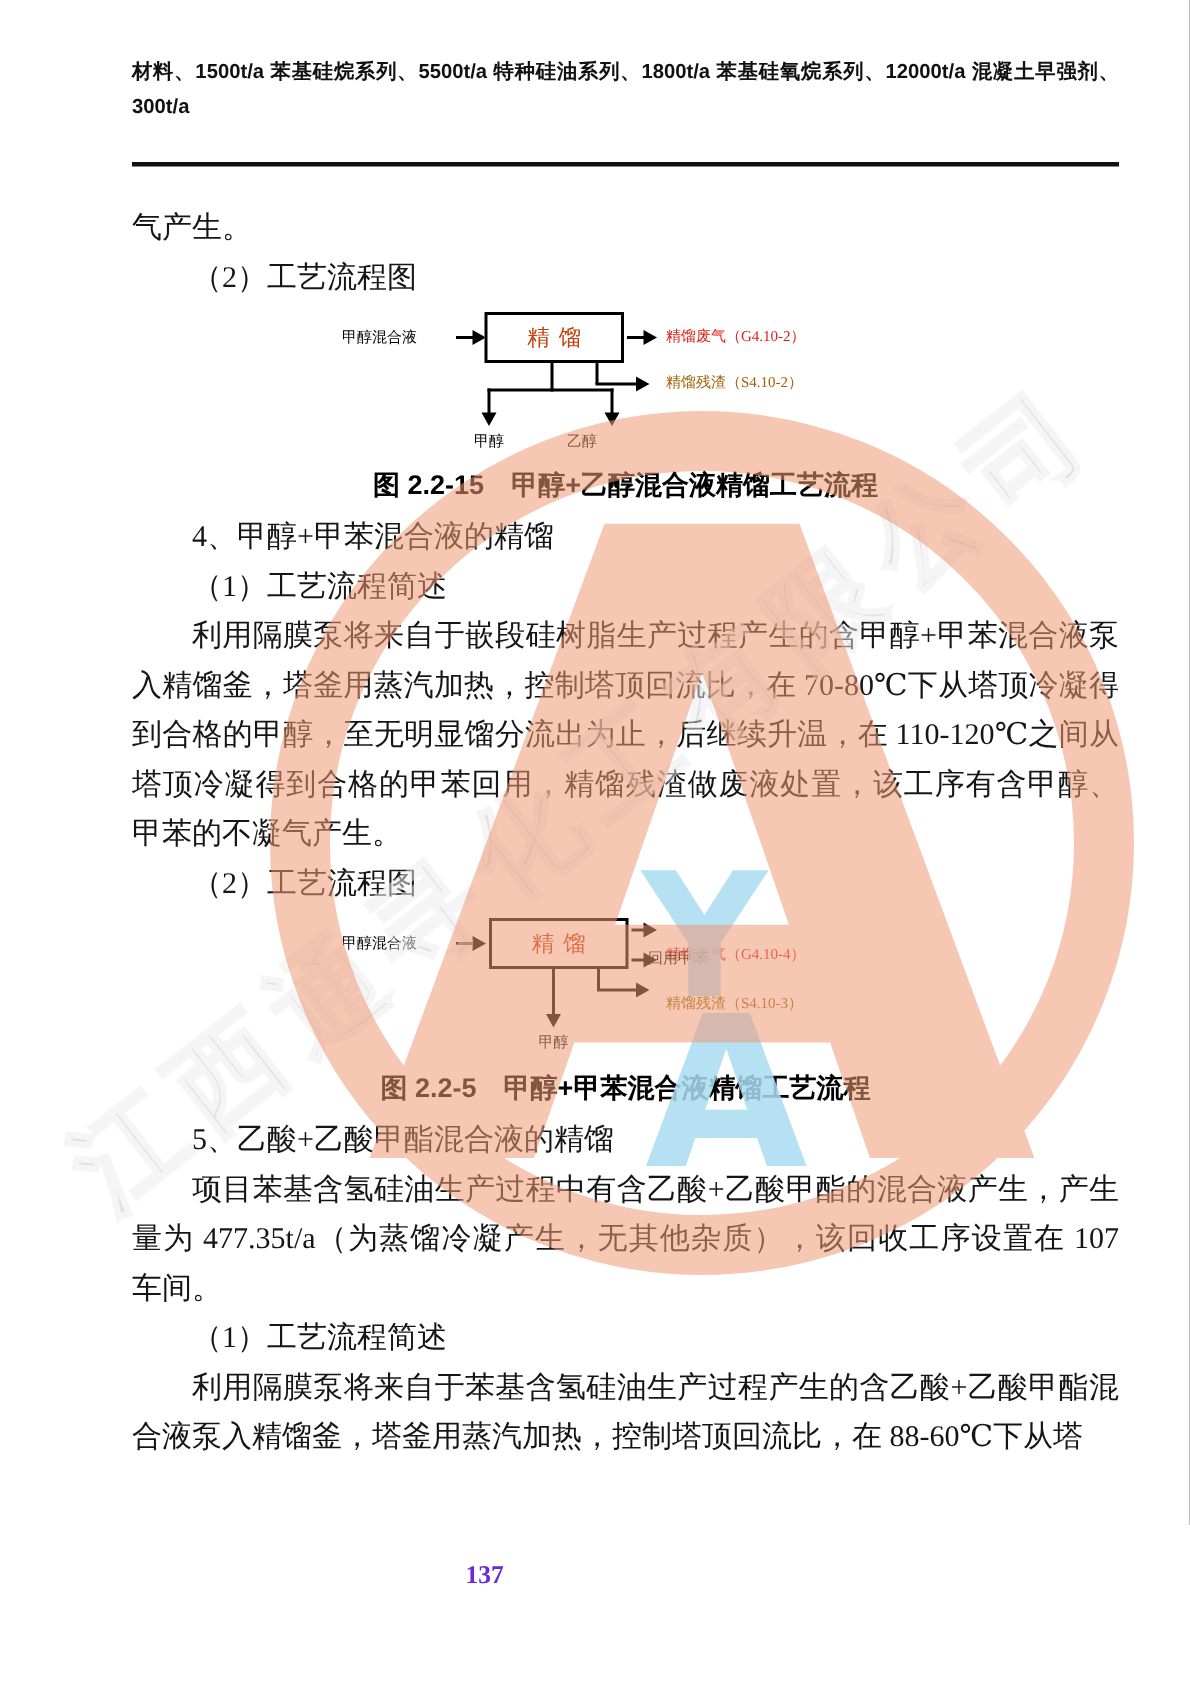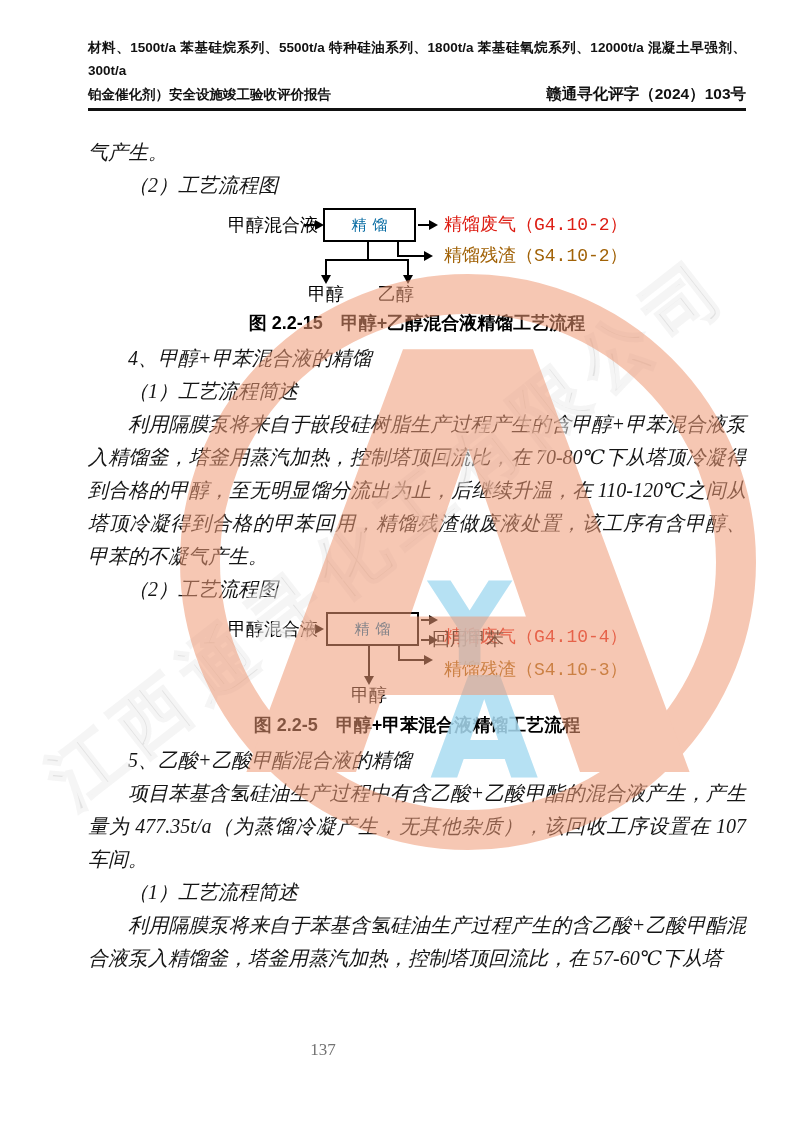--- a/index.html
+++ b/index.html
@@ -21,60 +21,59 @@
   }
   .h3row{display:flex;justify-content:space-between;align-items:baseline;}
   .doc-code{font-size:15.5px;font-weight:bold;white-space:nowrap;}
   .header-rule{position:absolute;left:88px;top:108px;width:658px;height:3px;background:#111;}
   
   .content{position:absolute;left:88px;top:136px;width:658px;z-index:1;}
   .bp{
     margin:0;font-size:20px;line-height:33px;
     text-align:justify;text-align-last:left;
     word-break:break-all;
-    font-style:italic;
   }
   .ind{text-indent:2em;}
   
   .caption{
     margin:4px 0 6px 0;text-align:center;
     font-family:"Liberation Sans","DejaVu Sans",sans-serif;
     font-weight:bold;font-size:18px;line-height:26px;color:#000;
     white-space:pre-wrap;
   }
   
   .figure{position:relative;width:658px;}
   .fig1{height:102px;margin-top:2px;}
   .fig2{height:100px;margin-top:2px;}
   .fbox{
     position:absolute;box-sizing:border-box;
     border:2px solid #000;background:#fff;
     display:flex;align-items:center;justify-content:center;
     font-family:"Liberation Sans","DejaVu Sans",sans-serif;
-    font-size:15px;letter-spacing:6px;text-indent:6px;color:#0369a1;
+    font-size:15px;letter-spacing:6px;text-indent:6px;color:#c2410c;
   }
   .flabel{
     position:absolute;
-    font-family:Liberation Mono, monospace;
-    font-size:18px;color:#000;white-space:nowrap;line-height:18px;
+    font-family:Liberation Serif, serif;
+    font-size:10px;color:#000;white-space:nowrap;line-height:18px;
   }
   .red{color:#dd1e14;}
   .blue{color:#a16207;}
   .hline{position:absolute;height:2px;background:#000;}
   .vline{position:absolute;width:2px;background:#000;}
   .tri-r{position:absolute;width:0;height:0;
     border-top:5px solid transparent;border-bottom:5px solid transparent;
     border-left:9px solid #000;}
   .tri-d{position:absolute;width:0;height:0;
     border-left:5px solid transparent;border-right:5px solid transparent;
     border-top:9px solid #000;}
   
   .page-number{
     position:absolute;left:0;top:1040px;width:646px;
-    text-align:center;font-size:17px;color:#737373;z-index:1;
+    text-align:center;font-size:17px;color:#6d28d9;z-index:1;font-weight:bold;
   }
   
   .watermark{position:absolute;inset:0;pointer-events:none;z-index:3;overflow:hidden;}
   .wm-text{
     position:absolute;left:58px;top:742px;
     transform:rotate(-38deg);transform-origin:left center;
     font-family:"Liberation Sans","DejaVu Sans",sans-serif;
     font-weight:bold;font-size:72px;letter-spacing:12px;
     color:#c6c6c6;opacity:0.52;white-space:nowrap;
     -webkit-text-stroke:2px #ececec;
@@ -88,24 +87,20 @@
   .wm-blue-a{left:430px;top:660px;font-size:140px;}
   .wm-logo{position:absolute;left:168px;top:262px;opacity:0.55;}
 </style>
 </head>
 <body>
 
 <div class="page">
 
   <div class="header">
     <div>材料、1500t/a 苯基硅烷系列、5500t/a 特种硅油系列、1800t/a 苯基硅氧烷系列、12000t/a 混凝土早强剂、300t/a</div>
-    <div class="h3row">
-      <span>铂金催化剂）安全设施竣工验收评价报告</span>
-      <span class="doc-code">赣通寻化评字（2024）103号</span>
-    </div>
   </div>
   <div class="header-rule"></div>
 
   <div class="content">
     <p class="bp">气产生。</p>
     <p class="bp ind">（2）工艺流程图</p>
 
     <div class="figure fig1">
       <span class="flabel" style="left:140px;top:13px;">甲醇混合液</span>
       <span class="hline" style="left:216px;top:20px;width:12px;"></span>
@@ -151,21 +146,21 @@
       <span class="flabel blue" style="left:356px;top:43px;margin-top:10px;">精馏残渣（S4.10-3）</span>
       <span class="vline" style="left:280px;top:38px;height:31px;"></span>
       <span class="tri-d" style="left:276px;top:68px;"></span>
       <span class="flabel" style="left:251px;top:79px;width:60px;text-align:center;">甲醇</span>
     </div>
     <div class="caption">图 2.2-5　甲醇+甲苯混合液精馏工艺流程</div>
 
     <p class="bp ind">5、乙酸+乙酸甲酯混合液的精馏</p>
     <p class="bp ind">项目苯基含氢硅油生产过程中有含乙酸+乙酸甲酯的混合液产生，产生量为 477.35t/a（为蒸馏冷凝产生，无其他杂质），该回收工序设置在 107 车间。</p>
     <p class="bp ind">（1）工艺流程简述</p>
-    <p class="bp ind">利用隔膜泵将来自于苯基含氢硅油生产过程产生的含乙酸+乙酸甲酯混合液泵入精馏釜，塔釜用蒸汽加热，控制塔顶回流比，在 57-60℃下从塔</p>
+    <p class="bp ind">利用隔膜泵将来自于苯基含氢硅油生产过程产生的含乙酸+乙酸甲酯混合液泵入精馏釜，塔釜用蒸汽加热，控制塔顶回流比，在 88-60℃下从塔</p>
   </div>
 
   <div class="page-number">137</div>
 
   <div class="watermark">
     <div class="wm-text">江西通寻化工有限公司</div>
     <span class="wm-blue wm-blue-y">Y</span>
     <span class="wm-blue wm-blue-a">A</span>
     <svg class="wm-logo" width="600" height="600" viewBox="0 0 600 600">
       <circle cx="300" cy="300" r="268" fill="none" stroke="#ef9a76" stroke-width="40"></circle>

